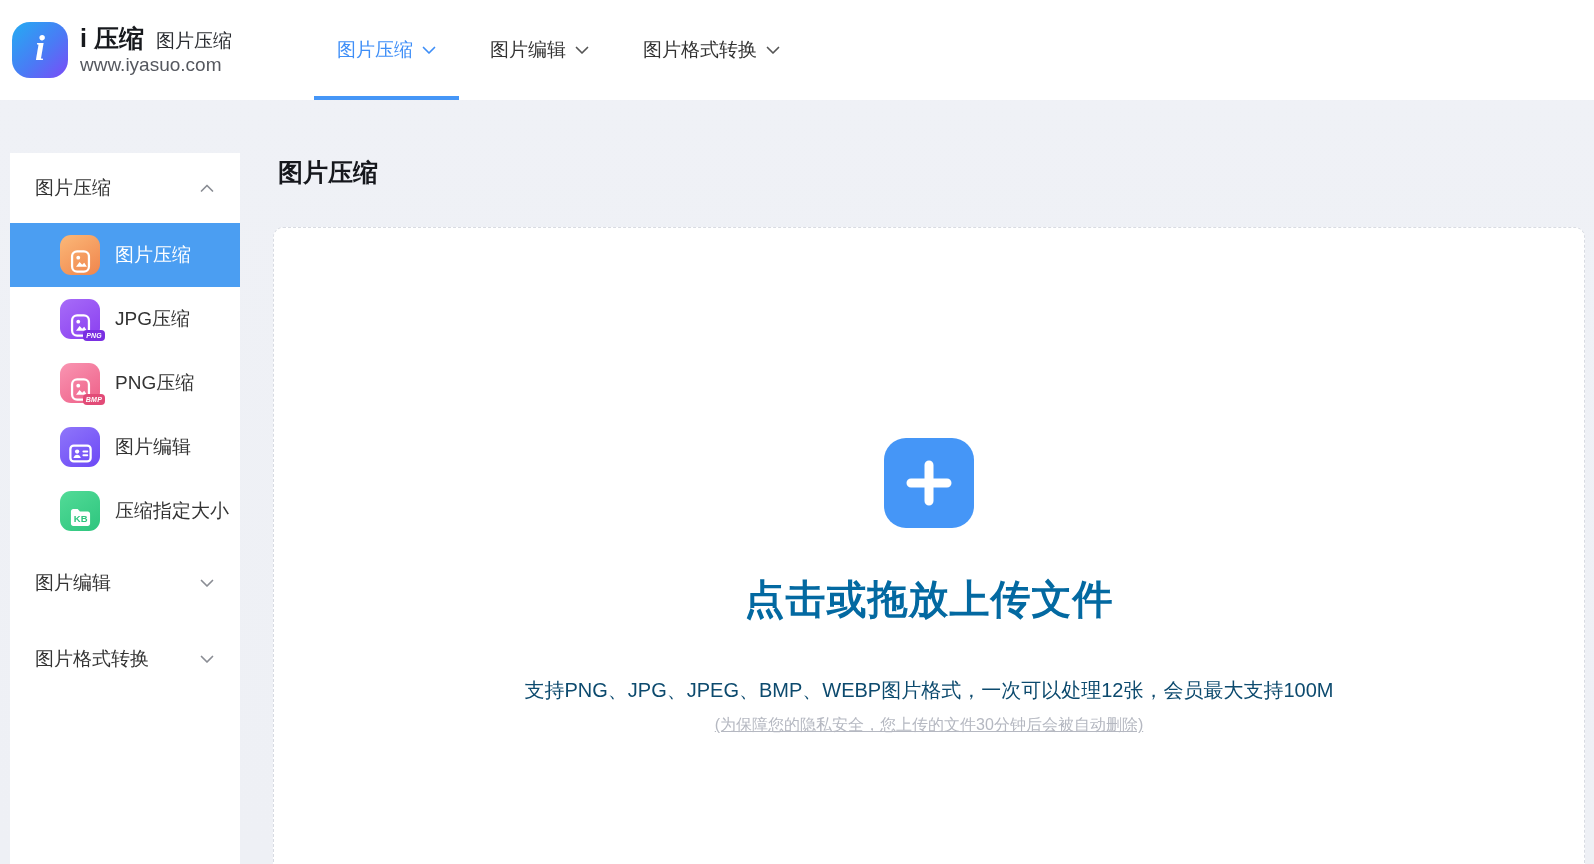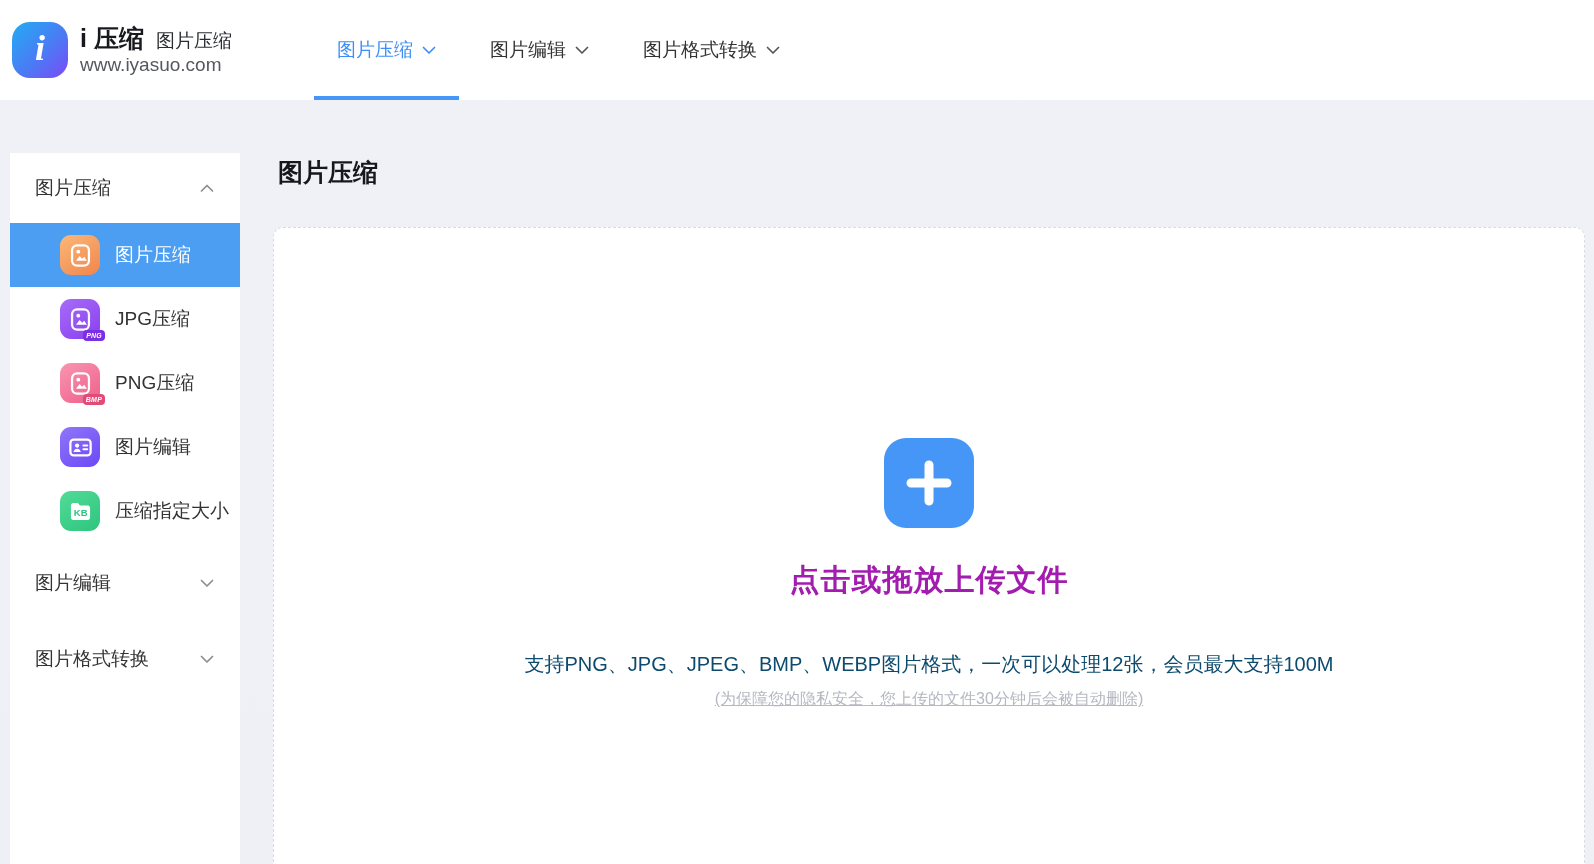--- a/index.html
+++ b/index.html
@@ -34,21 +34,21 @@
 
   
   .sidebar { position:absolute; left:10px; top:153px; width:230px; bottom:0; background:#fff; }
   .group-header { height:70px; display:flex; align-items:center; justify-content:space-between; padding:0 26px 0 25px; font-size:19px; color:#333; cursor:pointer; }
   .group-header.spaced { margin-top:4px; height:72px; }
 
   .side-item { height:64px; display:flex; align-items:center; padding-left:50px; cursor:pointer; font-size:19px; color:#333; }
   .side-item.active { background:#4B9EF2; color:#fff; }
   .side-label { margin-left:15px; white-space:nowrap; }
 
-  .tool-icon { width:40px; height:40px; border-radius:11px; position:relative; flex:none; display:flex; align-items:center; justify-content:center; }
+  .tool-icon { width:40px; height:40px; border-radius:11px; position:relative; flex:none; display:flex; align-items:flex-end; justify-content:center; }
   .tool-icon svg { width:27px; height:27px; display:block; }
   .ic-orange { background:linear-gradient(145deg,#FBB878,#F0854C); }
   .ic-blue   { background:linear-gradient(145deg,#85AFFA,#5D8DF6); }
   .ic-purple { background:linear-gradient(145deg,#A76CF8,#8A3FF0); }
   .ic-pink   { background:linear-gradient(145deg,#F995B2,#EE6088); }
   .ic-teal   { background:linear-gradient(145deg,#66D9EC,#2FBCD9); }
   .ic-violet { background:linear-gradient(145deg,#8F76FA,#6C48F6); }
   .ic-green  { background:linear-gradient(145deg,#52DB97,#2EC57E); }
 
   .badge { position:absolute; right:-5px; bottom:-2px; font-size:7px; font-weight:700; color:#fff; line-height:1; padding:2px 3px; border-radius:4px; letter-spacing:.2px; }
@@ -60,21 +60,21 @@
   
   .main-title { position:absolute; left:278px; top:156px; font-size:25px; font-weight:700; color:#15171c; }
 
   .upload-panel { position:absolute; left:273px; top:227px; width:1312px; height:700px;
     background:#fff; border:1px dashed #D8DBE2; border-radius:10px;
     display:flex; flex-direction:column; align-items:center; cursor:pointer; }
 
   .plus-btn { margin-top:210px; width:90px; height:90px; border-radius:22px; background:#4596F7; display:flex; align-items:center; justify-content:center; }
   .plus-btn svg { width:54px; height:54px; display:block; }
 
-  .upload-heading { margin-top:32px; font-size:30px; font-weight:700; color:#a21caf; letter-spacing:1px; }
+  .upload-heading { margin-top:44px; font-size:40px; font-weight:700; color:#0369a1; letter-spacing:1px; }
   .support-text { margin-top:50px; font-size:20px; color:#0c4a6e; }
   .privacy-text { margin-top:11px; font-size:16px; color:#b5b8c1;text-decoration:underline; }
 </style>
 </head>
 <body>
 
 <div class="header">
   <div class="logo">
     <div class="logo-mark">
       <span>i</span>

